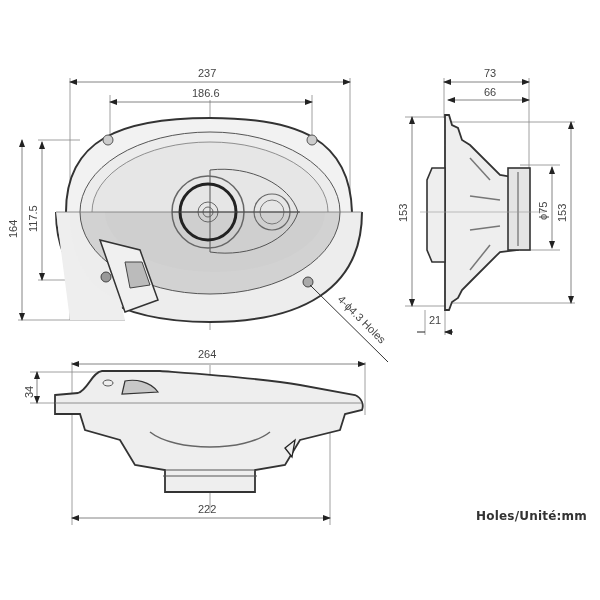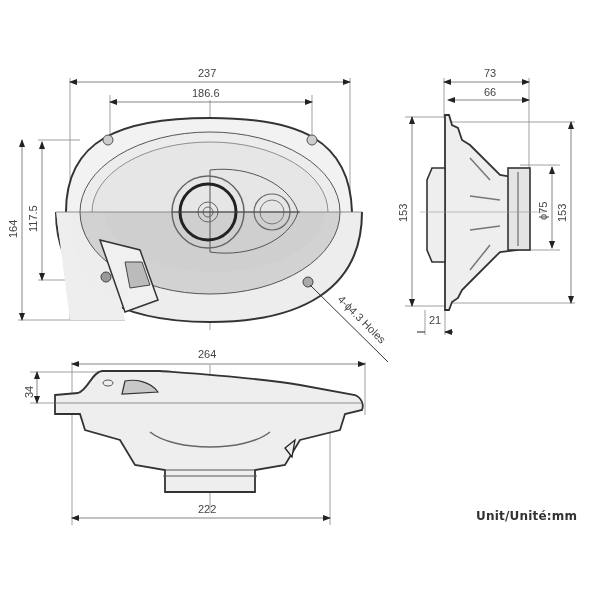--- a/index.html
+++ b/index.html
@@ -147,13 +147,13 @@
     <line x1="55" y1="403" x2="362" y2="403" stroke="#777" stroke-width="0.8"></line>
     <path d="M122,394 L125,381 C135,379 150,381 158,392 Z" fill="#c8c8c8" stroke="#333" stroke-width="1.2"></path>
     <ellipse cx="108" cy="383" rx="5" ry="3" fill="none" stroke="#555"></ellipse>
     <path d="M150,432 C175,452 245,452 270,432" fill="none" stroke="#666" stroke-width="1.5"></path>
     <path d="M165,470 L255,470" stroke="#555"></path>
     <path d="M163,476 L257,476" stroke="#555"></path>
     <path d="M285,448 L295,440 L292,457 Z" fill="#eee" stroke="#222" stroke-width="1.3"></path>
   </g>
 </svg>
 
-<div class="unit">Unit/Unité:mm</div>
+<div class="unit">Holes/Unité:mm</div>
 
 </body></html>

